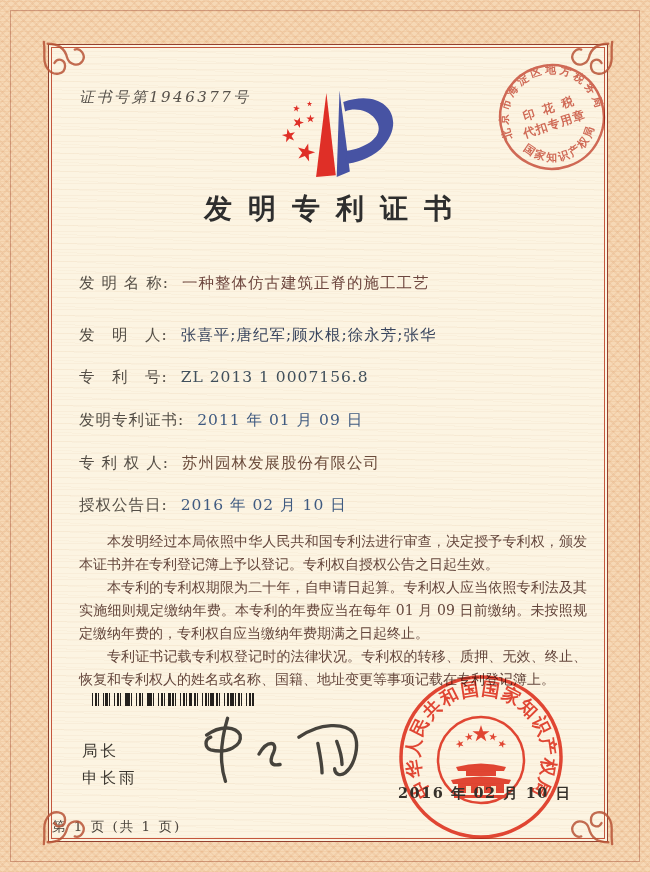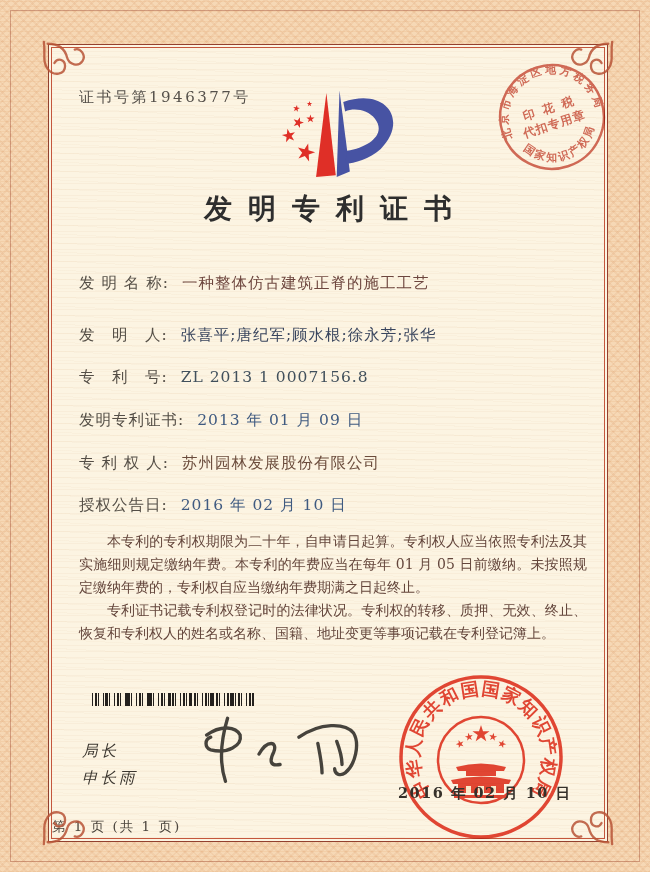--- a/index.html
+++ b/index.html
@@ -27,21 +27,21 @@
       repeating-linear-gradient(3deg, rgba(208,158,108,.05) 0 1px, transparent 1px 9px);
   }
   .content{position:absolute;inset:0;}
   
   .flourish{position:absolute;width:58px;height:58px;opacity:.85;}
   .fl-tl{left:38px;top:36px;transform:scaleY(-1);}
   .fl-tr{right:32px;top:36px;transform:scale(-1,-1);}
   .fl-bl{left:38px;bottom:22px;}
   .fl-br{right:32px;bottom:22px;transform:scaleX(-1);}
   
-  .cert-no{position:absolute;left:27px;top:40px;font-size:15px;letter-spacing:2.5px;color:#55504a;}
+  .cert-no{position:absolute;left:27px;top:40px;font-size:15px;letter-spacing:2.5px;color:#55504a;font-style:italic;}
   .logo{position:absolute;left:205px;top:30px;width:150px;height:108px;}
   .tax-stamp{position:absolute;left:443px;top:12px;width:114px;height:114px;
     transform:rotate(-18deg);opacity:.82;mix-blend-mode:multiply;}
   .title{position:absolute;left:0;right:0;top:142px;text-align:center;
     font-size:28px;font-weight:bold;color:#2e2e2e;letter-spacing:16px;text-indent:16px;}
   
   .field-row{position:absolute;left:27px;right:20px;font-size:15.5px;letter-spacing:1px;white-space:nowrap;}
   .f-label{color:#544e46;}
   .f-value{margin-left:7px;}
   .row1{top:225px}.row2{top:277px}.row3{top:319px}.row4{top:362px}.row5{top:405px}.row6{top:447px}
@@ -54,21 +54,21 @@
   
   .body-text{position:absolute;left:27px;top:482px;width:508px;
     font-size:14px;line-height:23px;color:#64463c;text-align:justify;}
   .body-text p{margin:0;text-indent:2em;}
   
   .barcode{position:absolute;left:40px;top:645px;width:162px;height:13px;
     background:
       repeating-linear-gradient(90deg, transparent 0 13px, #24211e 13px 16px, transparent 16px 21px),
       repeating-linear-gradient(90deg,#24211e 0 1.5px,transparent 1.5px 3px,#24211e 3px 5px,transparent 5px 6.5px,#24211e 6.5px 7.5px,transparent 7.5px 11px);
   }
-  .signer{position:absolute;left:30px;top:690px;font-size:15.5px;color:#3b362f;letter-spacing:3px;line-height:27px;font-style:italic;}
+  .signer{position:absolute;left:30px;top:690px;font-size:15.5px;color:#3b362f;letter-spacing:3px;line-height:27px;}
   .signature{position:absolute;left:137px;top:664px;width:180px;height:84px;}
   .seal{position:absolute;left:344px;top:624px;width:170px;height:170px;
     mix-blend-mode:multiply;opacity:.93;}
   .seal-date{position:absolute;left:346px;top:736px;font-size:14.5px;font-weight:bold;
     color:#35302a;letter-spacing:1.5px;}
   .page-no{position:absolute;left:0;right:0;top:770px;text-align:left;
     font-size:13.5px;color:#4c463e;letter-spacing:2px;}
   svg text{font-family:"DejaVu Serif","Liberation Serif",serif;}
 </style>
 </head>
@@ -126,33 +126,34 @@
         <div class="field-row row2">
           <span class="f-label">发　明　人:</span>
           <span class="f-value">张喜平;唐纪军;顾水根;徐永芳;张华</span>
         </div>
         <div class="field-row row3">
           <span class="f-label">专　利　号:</span>
           <span class="f-value">ZL 2013 1 0007156.8</span>
         </div>
         <div class="field-row row4">
           <span class="f-label">发明专利证书:</span>
-          <span class="f-value">2013 年 01 月 09 日</span>
+          <span class="f-value">2011 年 01 月 09 日</span>
         </div>
         <div class="field-row row5">
           <span class="f-label">专 利 权 人:</span>
           <span class="f-value">苏州园林发展股份有限公司</span>
         </div>
         <div class="field-row row6">
           <span class="f-label">授权公告日:</span>
           <span class="f-value">2016 年 02 月 10 日</span>
         </div>
 
         <div class="body-text">
-          <p>本专利的专利权期限为二十年，自申请日起算。专利权人应当依照专利法及其实施细则规定缴纳年费。本专利的年费应当在每年 01 月 05 日前缴纳。未按照规定缴纳年费的，专利权自应当缴纳年费期满之日起终止。</p>
+          <p>本发明经过本局依照中华人民共和国专利法进行审查，决定授予专利权，颁发本证书并在专利登记簿上予以登记。专利权自授权公告之日起生效。</p>
+          <p>本专利的专利权期限为二十年，自申请日起算。专利权人应当依照专利法及其实施细则规定缴纳年费。本专利的年费应当在每年 01 月 09 日前缴纳。未按照规定缴纳年费的，专利权自应当缴纳年费期满之日起终止。</p>
           <p>专利证书记载专利权登记时的法律状况。专利权的转移、质押、无效、终止、恢复和专利权人的姓名或名称、国籍、地址变更等事项记载在专利登记簿上。</p>
         </div>
 
         <div class="barcode"></div>
 
         <div class="signer">
           <div>局长</div>
           <div>申长雨</div>
         </div>
 

